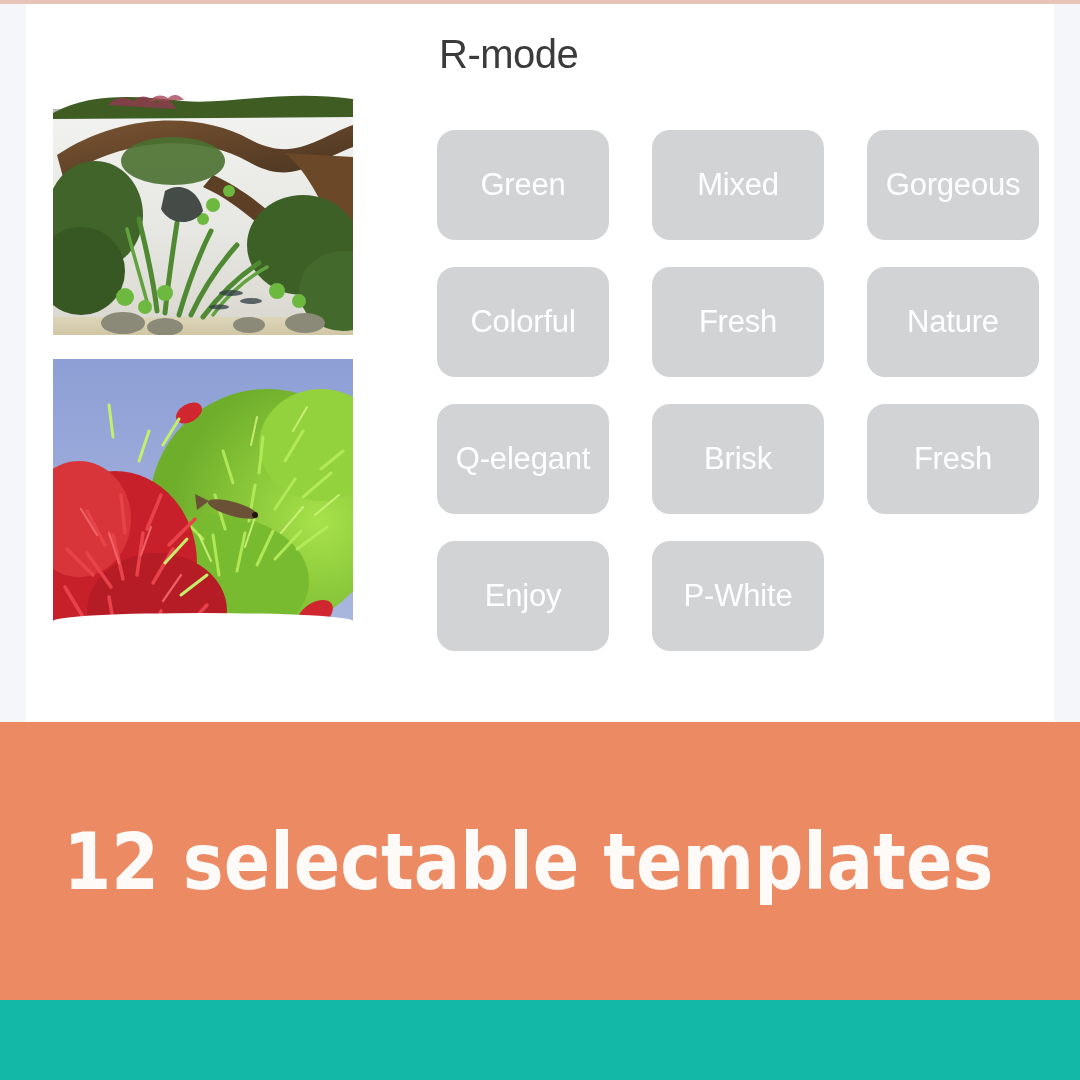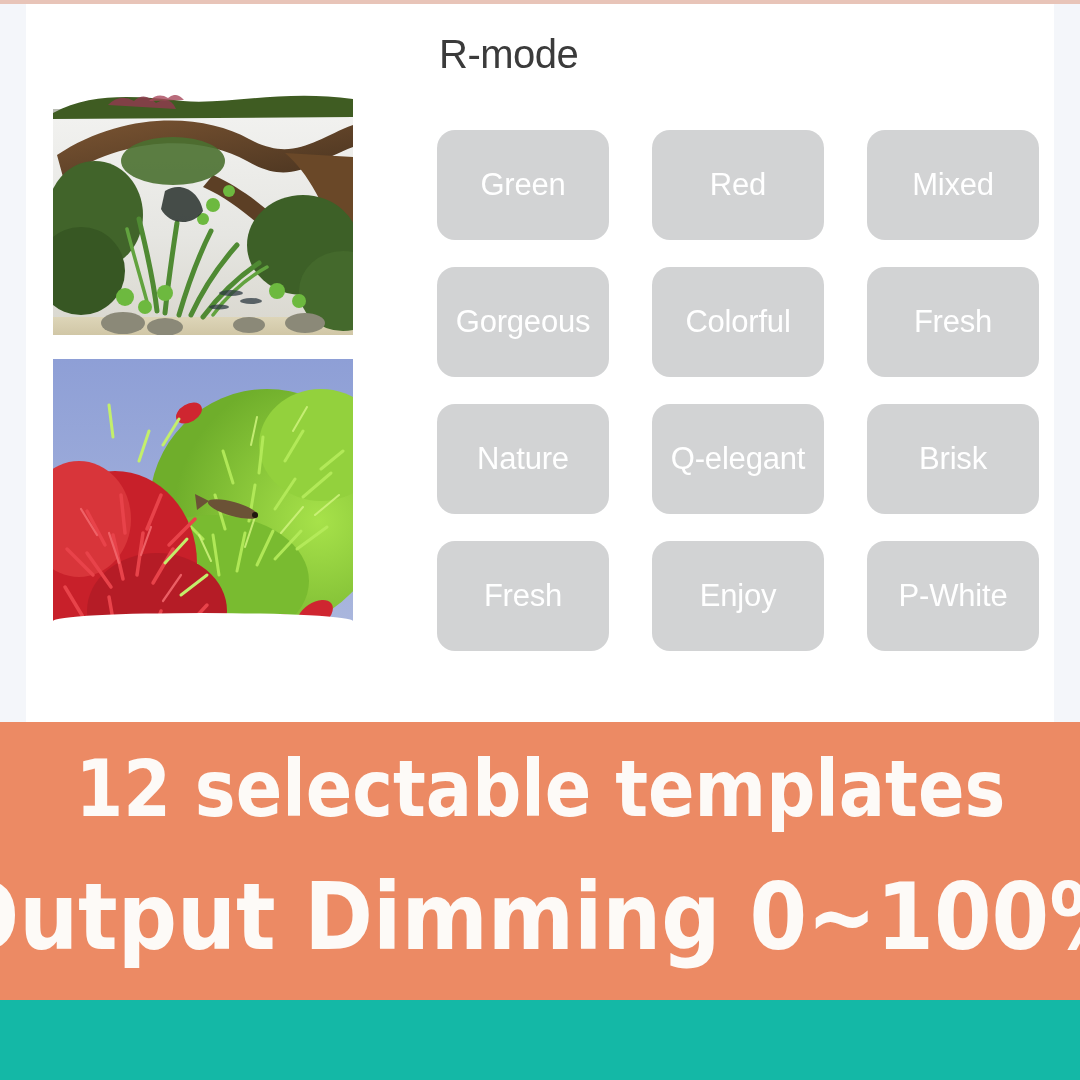--- a/index.html
+++ b/index.html
@@ -126,21 +126,21 @@
 
   
   .banner {
     position: absolute;
     left: 0;
     top: 722px;
     width: 1080px;
     height: 278px;
     background: #ec8a64;
     display: flex;
-    flex-direction: column;
+    flex-direction: row;
     align-items: center;
     justify-content: space-between;
   }
   .banner-line {
     color: #fdfaf7;
     font-family: "DejaVu Sans", sans-serif;
     font-weight: bold;
     text-align: center;
     line-height: 1;
     white-space: nowrap;
@@ -343,21 +343,20 @@
       </div>
 
     </div>
 
     <div class="right-panel">
 
       <div class="mode-title">R-mode</div>
 
       <div class="template-grid">
         <button class="tpl-btn">Green</button>
-        <button class="tpl-btn">Red</button>
         <button class="tpl-btn">Mixed</button>
         <button class="tpl-btn">Gorgeous</button>
         <button class="tpl-btn">Colorful</button>
         <button class="tpl-btn">Fresh</button>
         <button class="tpl-btn">Nature</button>
         <button class="tpl-btn">Q-elegant</button>
         <button class="tpl-btn">Brisk</button>
         <button class="tpl-btn">Fresh</button>
         <button class="tpl-btn">Enjoy</button>
         <button class="tpl-btn">P-White</button>

